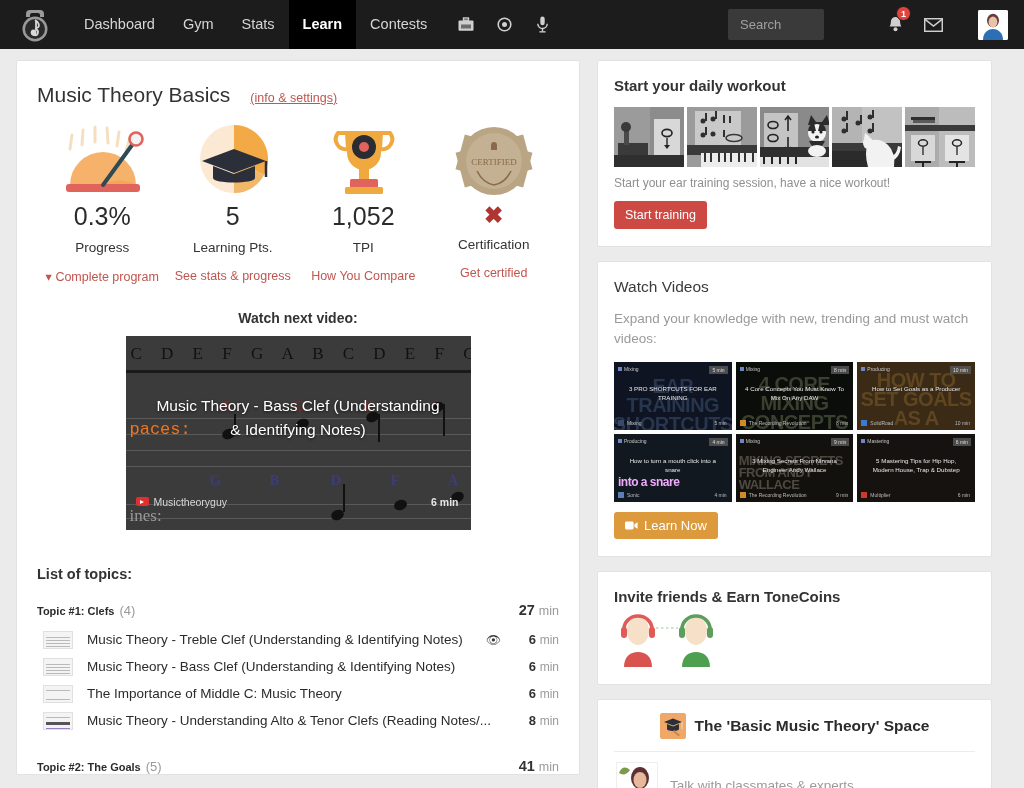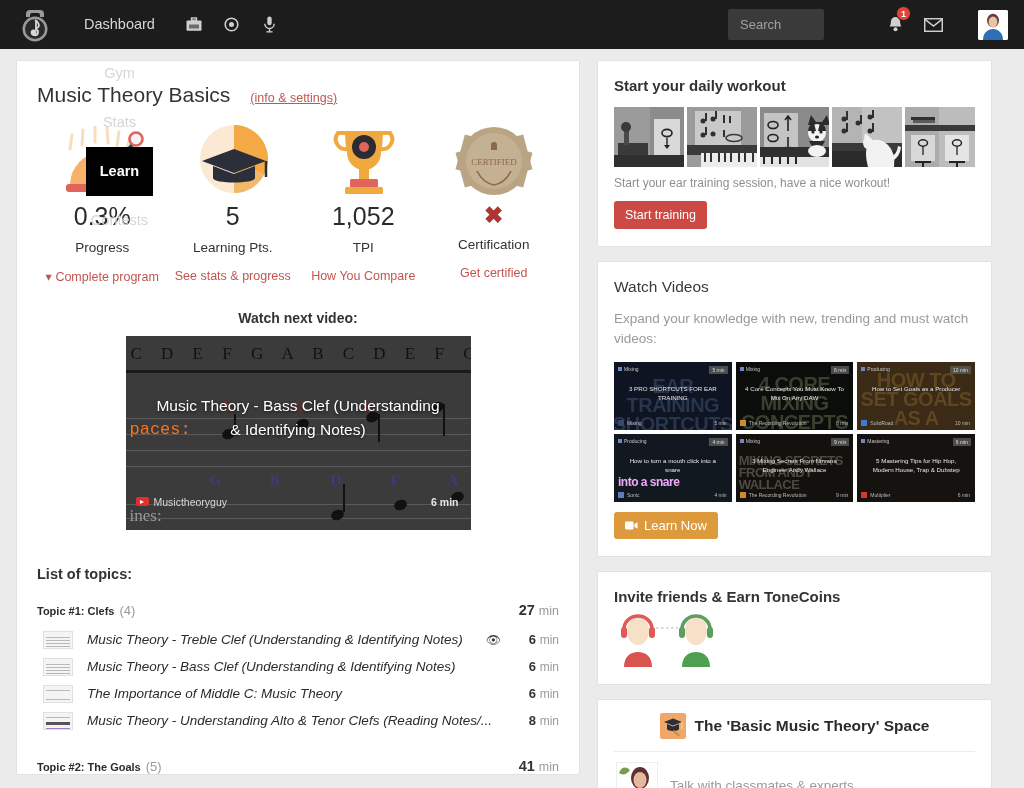--- a/index.html
+++ b/index.html
@@ -11,21 +11,21 @@
   }
 
   
   .navbar {
     height: 49px; background: #1c1c1c;
     display: flex; align-items: center;
     position: relative;
   }
   .logo-wrap { width: 70px; display:flex; align-items:center; justify-content:center; }
   .logo { width: 34px; height: 36px; position: relative; }
-  .nav-links { display: flex; align-items: center; height: 49px; flex-direction: column; }
+  .nav-links { display: flex; align-items: center; height: 49px; }
   .nav-link {
     color: #d6d6d6; font-size: 14.5px; padding: 0 14px;
     height: 49px; line-height: 49px; text-decoration: none;
     white-space: nowrap;
   }
   .nav-link.active { background: #000; color: #fff; font-weight: bold; }
   .nav-icons { display:flex; align-items:center; height:49px; margin-left: 6px; }
   .nav-icon-btn {
     width: 38px; height: 49px; display:flex; align-items:center; justify-content:center;
   }
@@ -113,21 +113,21 @@
   .topic-count { font-size:13px; color:#999; margin-left:5px; }
   .topic-time { margin-left:auto; font-size:14.5px; font-weight:bold; color:#333;}
   .topic-time small { font-weight:normal; color:#9a9a9a; font-size:12.5px;}
 
   .lesson { display:flex; align-items:center; margin-top: 9px; padding-left: 6px; }
   .lesson-thumb {
     width: 30px; height: 18px; background: #f4f4f4; border:1px solid #e0e0e0;
     margin-right: 14px; flex: none; position: relative; overflow:hidden;
   }
   .lt-line { position:absolute; left:2px; right:2px; height:1px; background:#b9b9b9;}
-  .lesson-name { font-size:13.5px; color:#2b2b2b;font-style:italic; }
+  .lesson-name { font-size:13.5px; color:#2b2b2b; }
   .lesson-eye { margin-left:auto; color:#3a3a3a; font-size:12px; }
   .lesson-dur { width:58px; text-align:right; font-size:13px; color:#333; font-weight:bold; }
   .lesson-dur small { font-weight:normal; color:#9a9a9a; font-size:12px;}
 
   
   .rc { padding: 16px 16px 17px 16px; }
   .rc-title { font-size:15px; font-weight:bold; color:#333; }
   .rc-title.light { font-weight:normal; font-size:15.5px; color:#3a3a3a;}
   .rc-desc { font-size:13.5px; color:#9a9a9a; margin-top:13px; line-height:1.45;}
   .workout-strip { display:flex; gap:3px; margin-top: 13px; }

